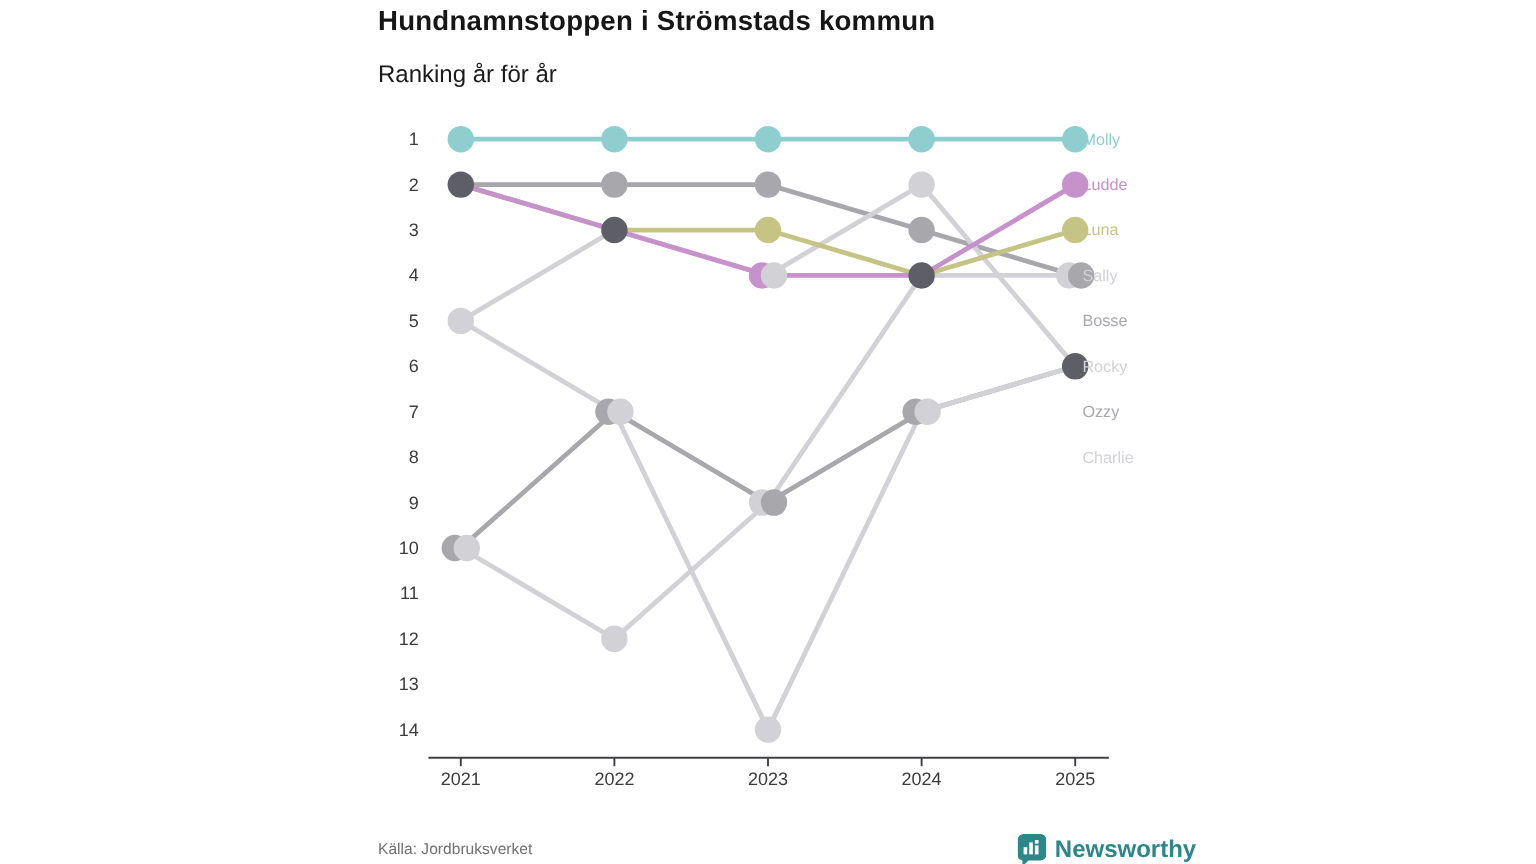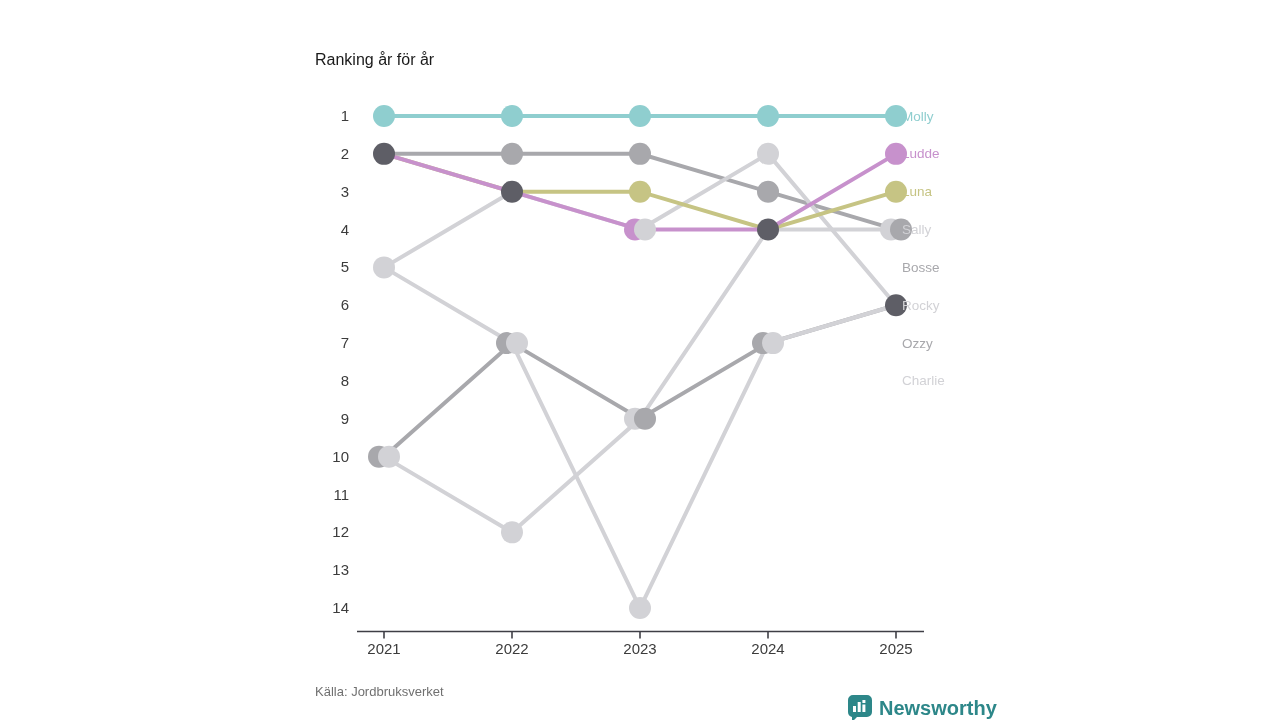--- a/index.html
+++ b/index.html
@@ -1,28 +1,29 @@
 <!DOCTYPE html>
 <html><head>
 <meta charset="utf-8">
 <style>
   html,body{margin:0;padding:0;background:#ffffff;}
   body{font-family:"Liberation Sans", sans-serif;}
   #stage{position:relative;width:1280px;height:720px;background:#ffffff;overflow:hidden;}
   .title{position:absolute;left:315px;top:4px;font-size:23px;font-weight:700;color:#161616;letter-spacing:.2px;}
-  .subtitle{position:absolute;left:315px;top:51px;font-size:16px;font-weight:400;color:#1a1a1a;}
-  .source{position:absolute;left:315px;top:684px;font-size:13px;color:#707070;}
+  .subtitle{position:absolute;left:315px;top:51px;font-size:20px;font-weight:400;color:#1a1a1a;}
+  .source{position:absolute;left:315px;top:700px;font-size:13px;color:#707070;}
   .brand{position:absolute;left:848px;top:695px;display:flex;align-items:center;gap:7px;}
   .brand-text{font-size:20px;font-weight:600;color:#2d8789;}
   svg text{font-family:"Liberation Sans", sans-serif;}
 </style>
 </head>
 <body>
 
 <div id="stage">
+  <div class="title">Hundnamnstoppen i Strömstads kommun</div>
   <div class="subtitle">Ranking år för år</div>
 
   <svg id="chart" width="1280" height="720" viewBox="0 0 1280 720">
       <line x1="357" y1="631.5" x2="924" y2="631.5" stroke="#3f3f46" stroke-width="1.6"></line>
       <line x1="384" y1="631.5" x2="384" y2="638.5" stroke="#3f3f46" stroke-width="1.6"></line>
       <text x="384" y="654" text-anchor="middle" font-size="15" fill="#3c3c3c">2021</text>
       <line x1="512" y1="631.5" x2="512" y2="638.5" stroke="#3f3f46" stroke-width="1.6"></line>
       <text x="512" y="654" text-anchor="middle" font-size="15" fill="#3c3c3c">2022</text>
       <line x1="640" y1="631.5" x2="640" y2="638.5" stroke="#3f3f46" stroke-width="1.6"></line>
       <text x="640" y="654" text-anchor="middle" font-size="15" fill="#3c3c3c">2023</text>

